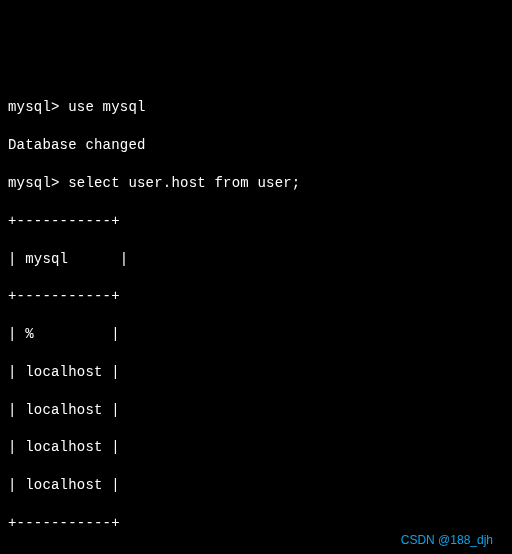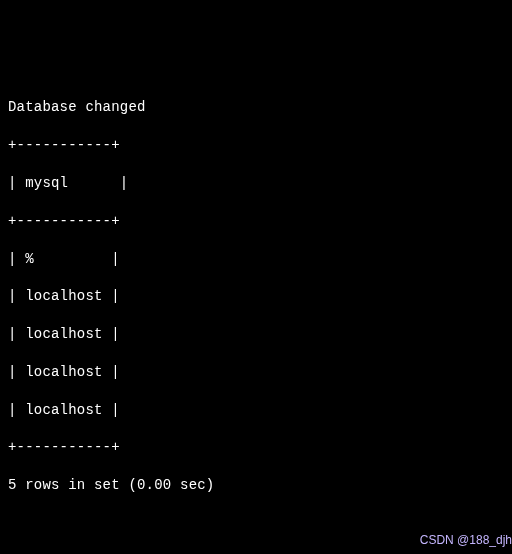--- a/index.html
+++ b/index.html
@@ -18,33 +18,35 @@
       height: 554px;
       overflow: hidden;
       white-space: pre;
     }
     .terminal {
       letter-spacing: 0.2px;
     }
     .watermark {
       position: absolute;
       bottom: 6px;
-      right: 0;
-      color: #c4b5fd;
+      right: 19px;
+      color: #0ea5e9;
       font-size: 12px;
       font-family: Arial, sans-serif;
     }
   </style>
 </head>
 <body>
 
 
 
 <div class="terminal">
+<div>mysql&gt; use mysql</div>
 <div>Database changed</div>
+<div>mysql&gt; select user.host from user;</div>
 <div>+-----------+</div>
 <div>| mysql      |</div>
 <div>+-----------+</div>
 <div>| %         |</div>
 <div>| localhost |</div>
 <div>| localhost |</div>
 <div>| localhost |</div>
 <div>| localhost |</div>
 <div>+-----------+</div>
 <div>5 rows in set (0.00 sec)</div>

